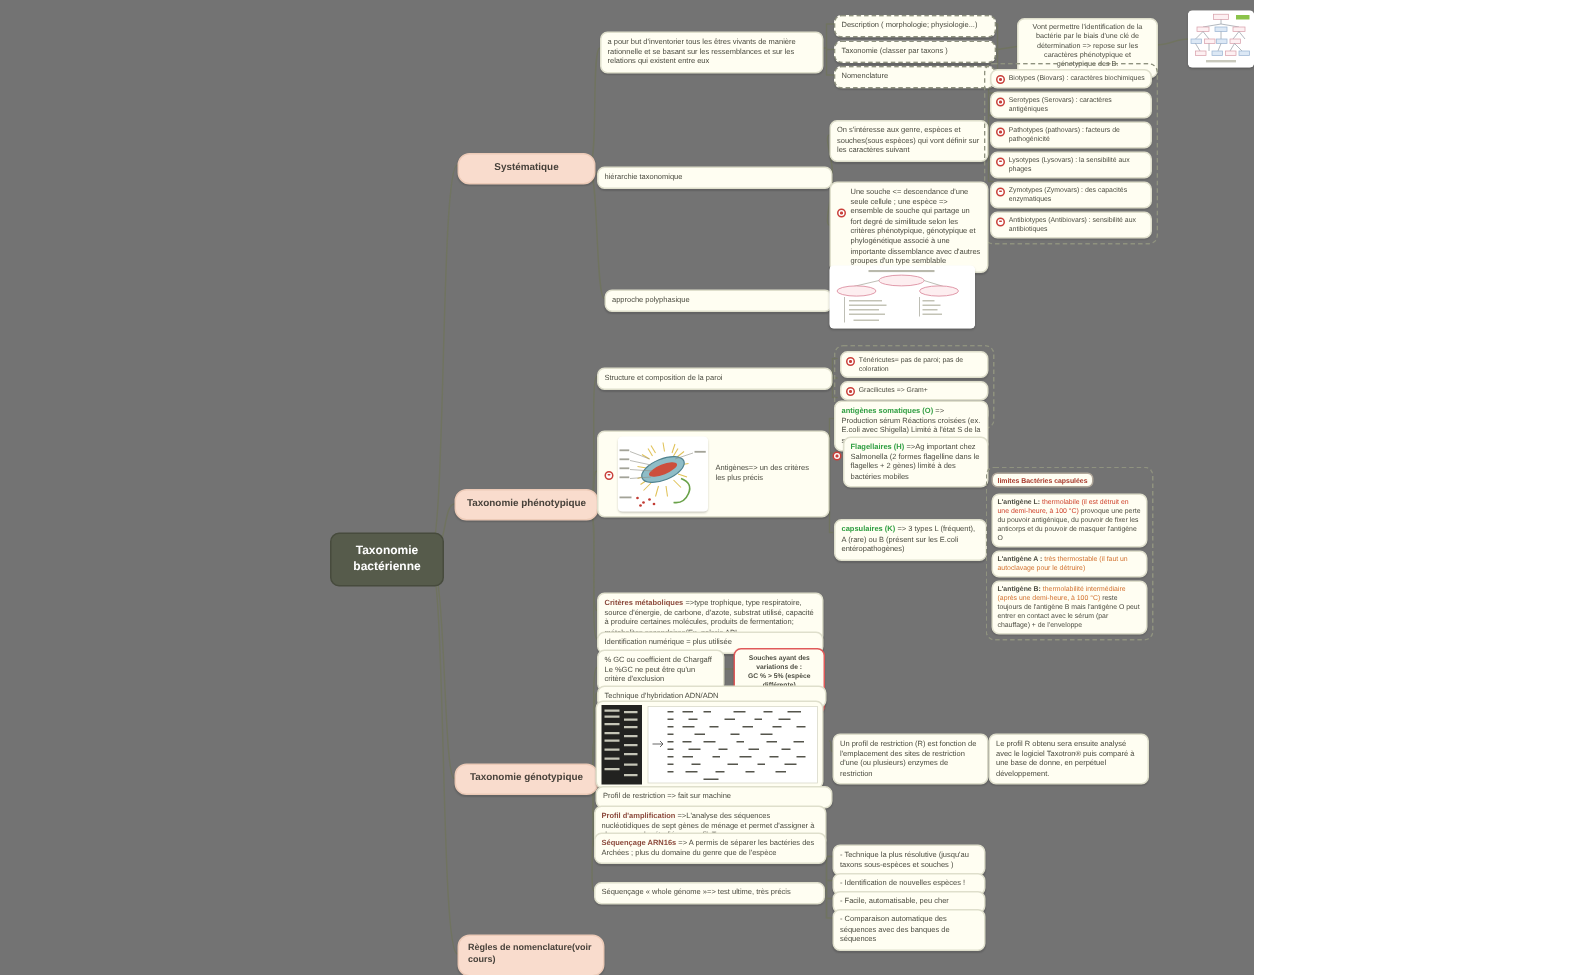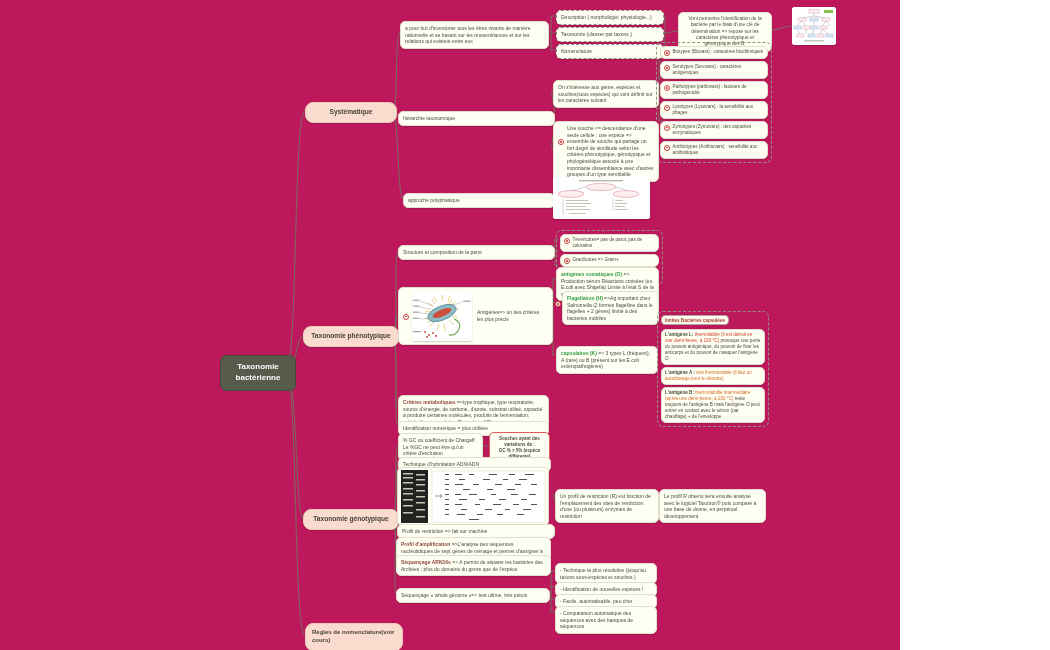--- a/index.html
+++ b/index.html
@@ -1,17 +1,17 @@
 <!DOCTYPE html>
 <html><head>
 <meta charset="utf-8">
 <style>
   html,body{margin:0;padding:0;}
   body{font-family:"Liberation Sans","DejaVu Sans",sans-serif;}
-  #canvas{position:relative;width:900px;height:650px;background:#be185d;overflow:hidden;}
+  #canvas{position:relative;width:836px;height:650px;background:#737373;overflow:hidden;}
   #wires{position:absolute;left:0;top:0;z-index:0;}
   .node{position:absolute;z-index:2;background:#fffef2;border:0.5px solid #dfdfcc;border-radius:5px;
         padding:3px 4px;font-size:5px;line-height:1.32;color:#4c4c41;box-shadow:0 1px 1px rgba(0,0,0,.14);}
   .center{text-align:center;}
   .branch{background:#f9dccd;border:0.5px solid #eccab7;border-radius:8px;padding:5px 6px;
           font-size:6.6px;font-weight:600;color:#47413a;text-align:center;}
   .root{background:#565b4b;border:0.5px solid #474b3d;color:#ffffff;border-radius:6px;
         font-size:8px;font-weight:700;text-align:center;padding:6px 4px;line-height:1.35;}
   .dashedbox{border:1px dashed #8f927f;}
   .cont{position:absolute;z-index:2;border:1px dashed #8f927f;border-radius:6px;padding:3px;

